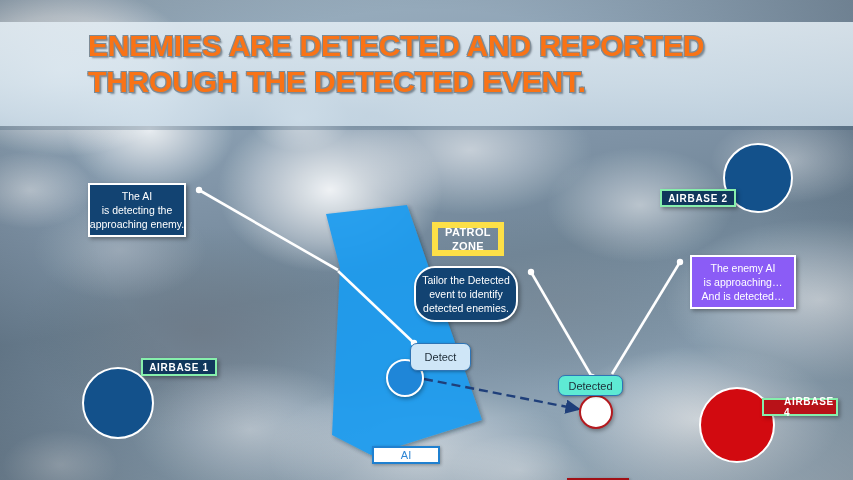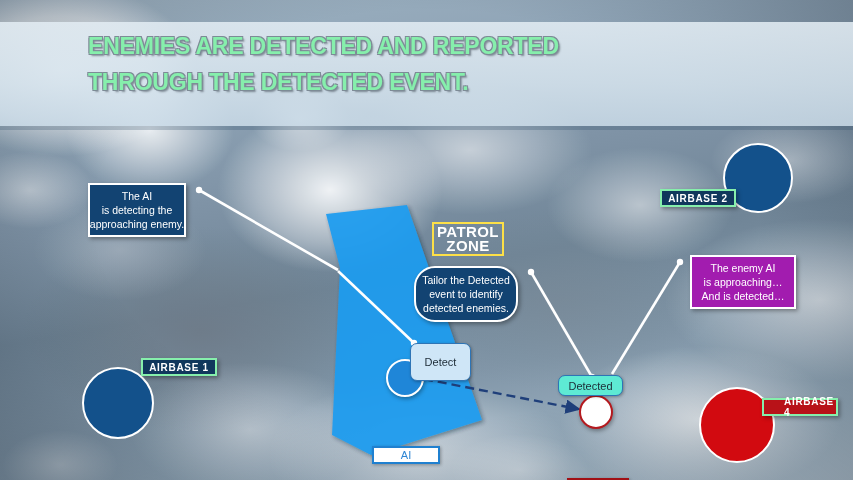--- a/index.html
+++ b/index.html
@@ -33,42 +33,42 @@
       radial-gradient(ellipse 80px 48px at 60px 465px, rgba(255,255,255,.38), rgba(255,255,255,0) 72%);
     mix-blend-mode:screen;opacity:.85;
   }
   .vignette{position:absolute;inset:0;background:radial-gradient(ellipse at 50% 45%, rgba(0,0,0,0) 55%, rgba(10,20,30,.28) 100%);}
 
   
   .band{position:absolute;left:0;top:22px;width:853px;height:104px;
     background:linear-gradient(180deg, rgba(226,236,243,.88) 0%, rgba(214,228,238,.86) 60%, rgba(201,218,231,.86) 100%);}
   .band-shadow{position:absolute;left:0;top:126px;width:853px;height:4px;background:rgba(40,70,100,.25);}
   .title{position:absolute;left:88px;top:28px;width:740px;
-    font-size:23px;font-weight:bold;line-height:36px;letter-spacing:-.2px;
-    color:#86efac;
+    font-size:30px;font-weight:bold;line-height:36px;letter-spacing:-.2px;
+    color:#f97316;
     text-shadow:
       -1px -1px 0 #7d8b96, 1px -1px 0 #7d8b96, -1px 1px 0 #7d8b96, 1px 1px 0 #7d8b96,
       2px 2px 2px rgba(60,70,80,.55);
     pointer-events:none;}
   .title .ln{display:block;}
 
   
   #vec{position:absolute;inset:0;width:853px;height:480px;}
 
   
   .box{position:absolute;box-sizing:border-box;}
   .cal{border:2px solid #ffffff;background:#124372;color:#fff;
     font-size:10.5px;line-height:14px;text-align:center;
     display:flex;flex-direction:column;justify-content:center;align-items:center;
     box-shadow:2px 2px 4px rgba(0,0,0,.35);}
-  .cal.red{background:#a21caf;}
+  .cal.red{background:#8b5cf6;}
   .cal .ln{display:block;white-space:nowrap;}
 
-  .zonelbl{border:2px solid #fde047;background:transparent;color:#ffffff;
-    font-size:15px;font-weight:600;line-height:14px;letter-spacing:.4px;text-align:left;
+  .zonelbl{border:6px solid #fde047;background:transparent;color:#ffffff;
+    font-size:11px;font-weight:600;line-height:14px;letter-spacing:.4px;text-align:left;
     display:flex;flex-direction:column;justify-content:center;align-items:center;}
 
   .pill{border:1.6px solid #2e74b5;background:#cfe6f7;color:#1d2b36;border-radius:7px;
     font-size:11px;display:flex;align-items:center;justify-content:center;
     box-shadow:1px 1px 3px rgba(0,0,0,.3);}
   .pill.light{background:#5eead4;}
 
   .tag{border:2px solid #1f80d0;background:#ffffff;color:#2e86d4;
     font-size:11px;display:flex;align-items:center;justify-content:center;
     box-shadow:1px 1px 3px rgba(0,0,0,.3);margin-top:42px;}
@@ -170,21 +170,21 @@
     <span class="ln">The enemy AI</span>
     <span class="ln">is approaching…</span>
     <span class="ln">And is detected…</span>
   </div>
 
   <div class="box zonelbl" style="left:432px;top:222px;width:72px;height:34px;">
     <span class="ln">PATROL</span>
     <span class="ln">ZONE</span>
   </div>
 
-  <div class="box pill" style="left:410px;top:343px;width:61px;height:38px;">Detect</div>
+  <div class="box pill" style="left:410px;top:343px;width:61px;height:28px;">Detect</div>
 
   <div class="box pill light" style="left:558px;top:375px;width:65px;height:21px;">Detected</div>
 
   <div class="box tag" style="left:372px;top:404px;width:68px;height:18px;">AI</div>
 
   <div class="box tag red" style="left:567px;top:436px;width:62px;height:18px;">AI</div>
 
   <div class="box baselbl" style="left:128px;top:358px;width:76px;height:18px;margin-left:13px;">AIRBASE 1</div>
 
   <div class="box baselbl" style="left:660px;top:189px;width:76px;height:18px;">AIRBASE 2</div>

